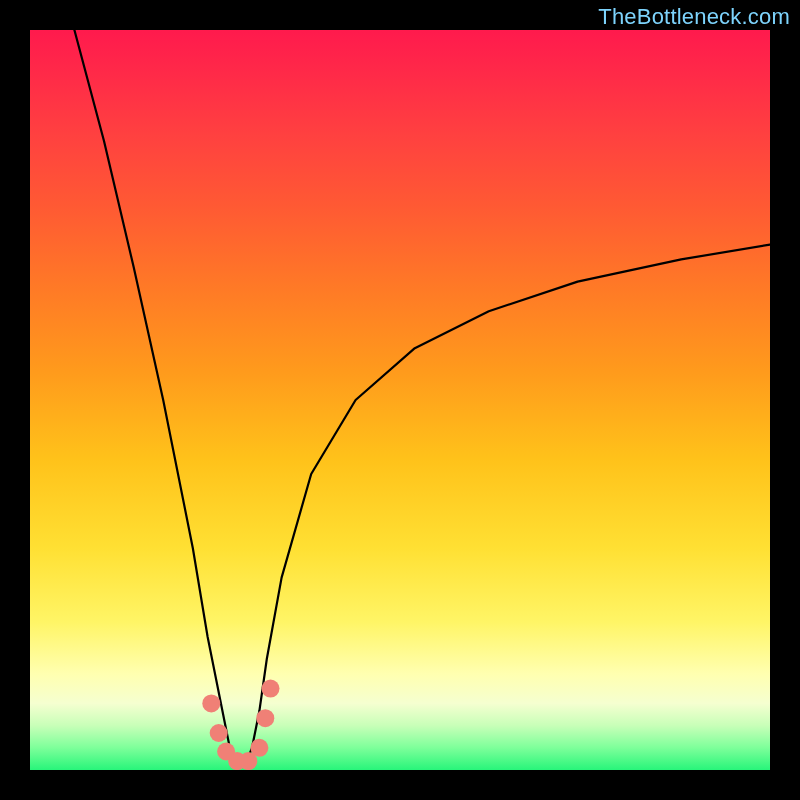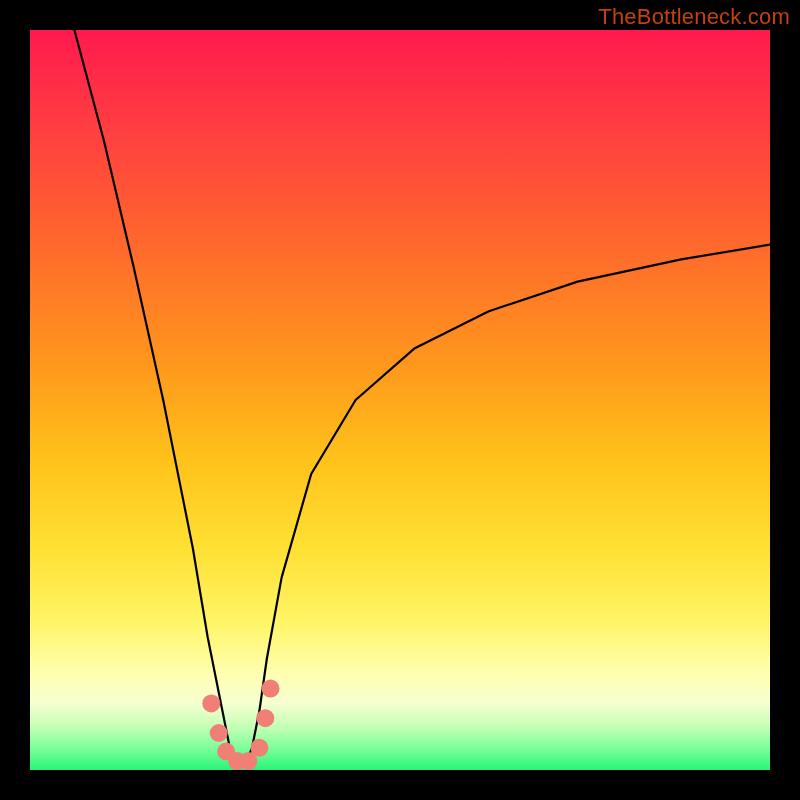--- a/index.html
+++ b/index.html
@@ -43,21 +43,21 @@
       #f5ffd0 91%,
       #c8ffb8 94%,
       #7dff9a 97%,
       #28f57a 100%
     );
   }
   .watermark {
     position: absolute;
     top: 4px;
     right: 10px;
-    color: #c2410c;
+    color: #7dd3fc;
     font-size: 22px;
     font-weight: 500;
     letter-spacing: 0.2px;
     user-select: none;
   }
   svg.curve {
     position: absolute;
     inset: 0;
     width: 740px;
     height: 740px;

